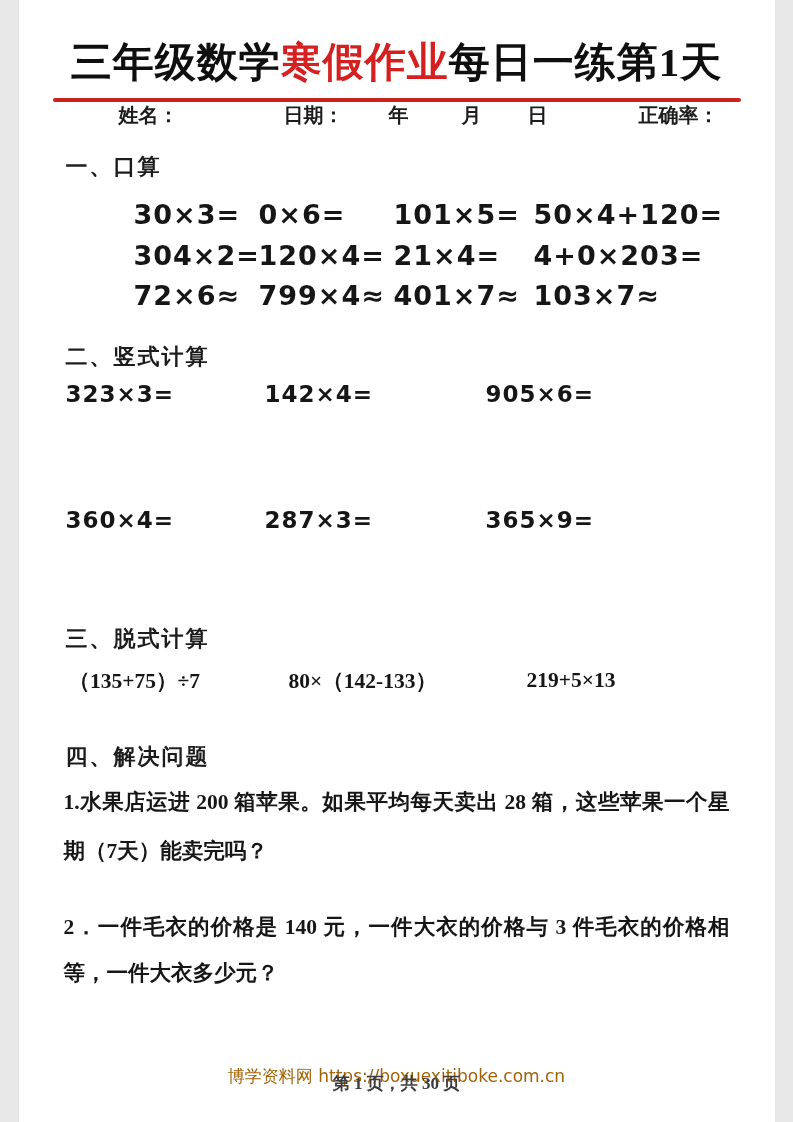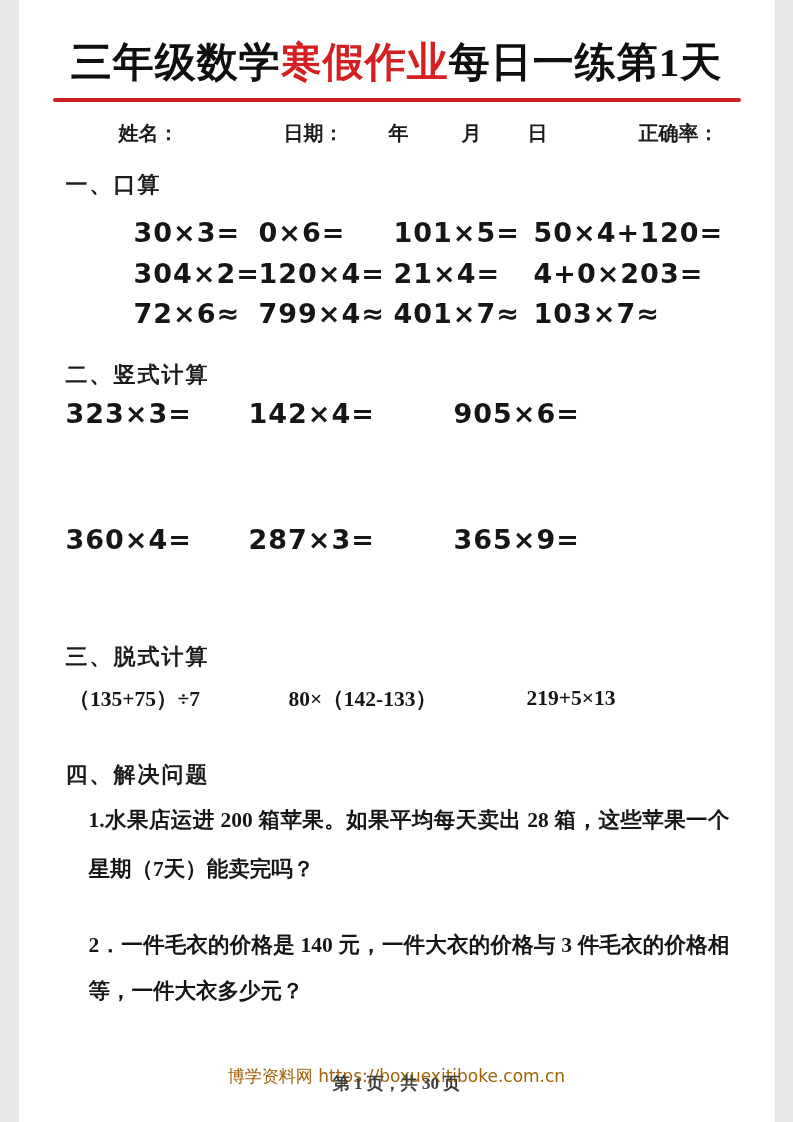--- a/index.html
+++ b/index.html
@@ -27,21 +27,20 @@
   }
   .title .hl { color: #d42020; }
   .rule {
     width: 688px;
     height: 4px;
     background: #cb2121;
     margin: 9px auto 0 auto;
     border-radius: 2px;
   }
   .meta {
-    margin-top: 18px;
     height: 28px;
     font-size: 20px;
     font-weight: bold;
     white-space: nowrap;
   }
   .meta span { display: inline-block; }
   .m-name     { margin-left: 100px; }
   .m-date     { margin-left: 100px; }
   .m-year     { margin-left: 40px; }
   .m-month    { margin-left: 48px; }
@@ -76,39 +75,40 @@
   }
   .oral-grid .eq {
     height: 40.5px;
     display: flex;
     align-items: center;
   }
   .v-row {
     margin: 0 40px 0 47px;
     display: grid;
     grid-template-columns: 183px 205px auto;
-    font-size: 27px;
+    font-size: 23px;
     height: 28px;
     align-items: center;
+    gap: 16px;
   }
   .v-row1 { margin-top: 8px; }
   .v-row2 { margin-top: 98px; }
   .step-row {
     margin: 12px 40px 0 50px;
     display: grid;
     grid-template-columns: 220px 238px auto;
     font-size: 21px;
     height: 28px;
     align-items: center;
   }
   .step-row .eq { letter-spacing: 0; font-family: "Liberation Serif", serif; font-size: 21.5px; }
 
   
   .problem {
-    margin: 0 45px 0 70px;
+    margin: 0 45px 0 45px;
     font-size: 21.5px;
     font-weight: bold;
     color: #161616;
     line-height: 49px;
     text-align: justify;
   }
   .problem1 { margin-top: 6px; }
   .problem2 { margin-top: 28px; line-height: 46px; }
 
   

